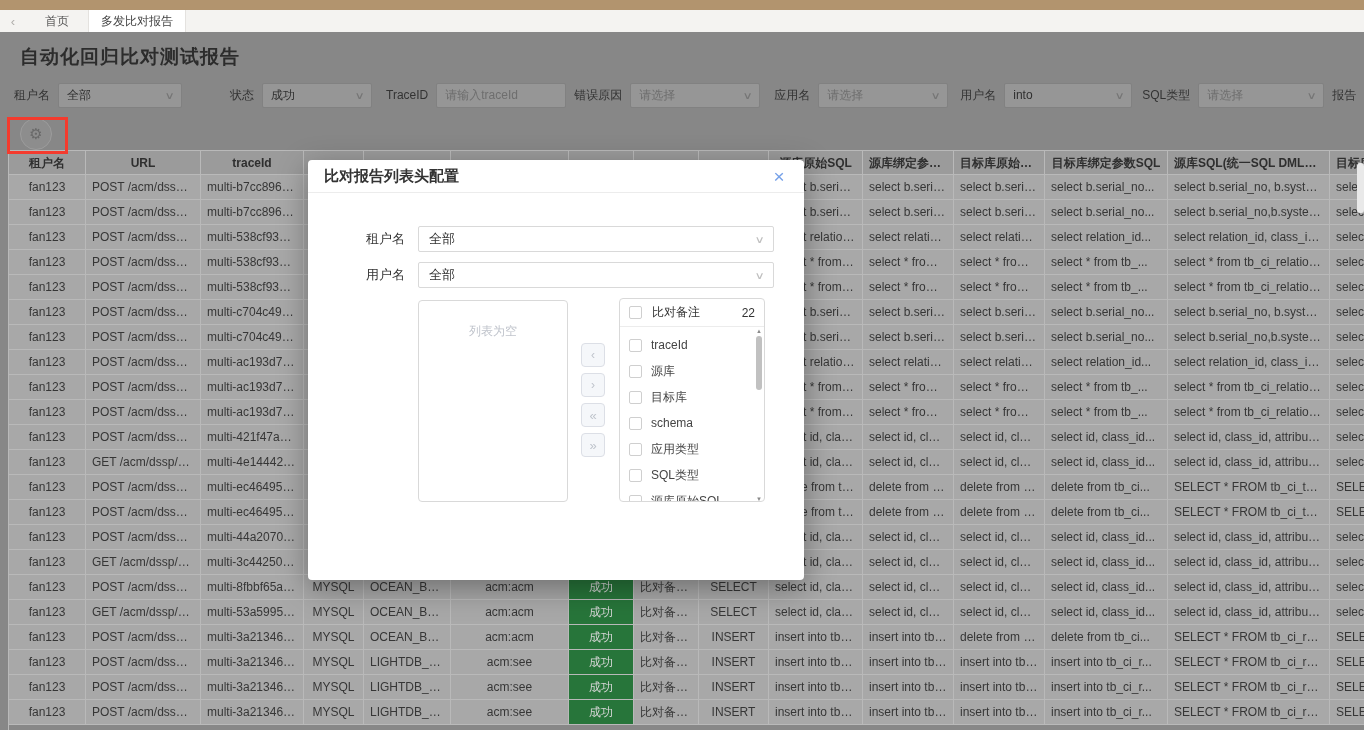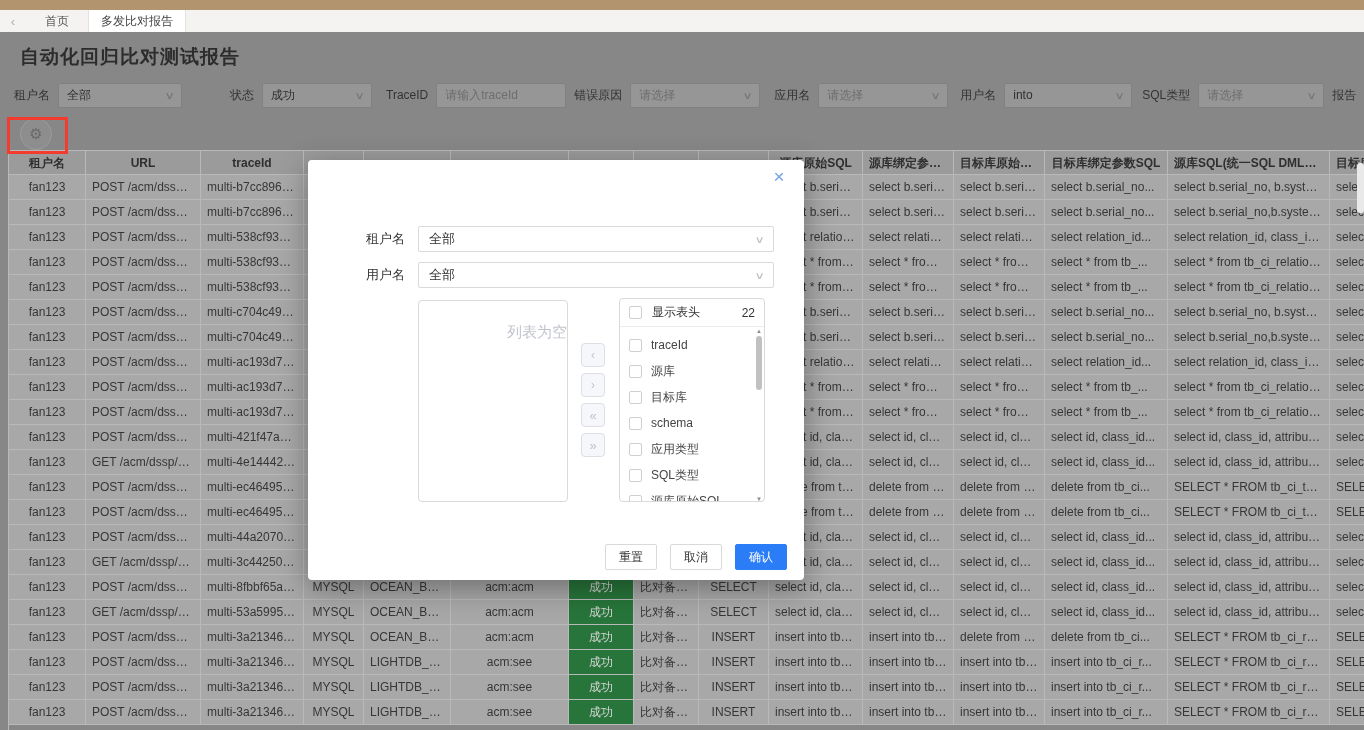--- a/index.html
+++ b/index.html
@@ -55,21 +55,21 @@
   .mrow-1 { top:66px; } .mrow-2 { top:102px; }
   .mrow-1 .mlabel, .mrow-2 .mlabel { left:37px; }
 
   .tpanel { position:absolute; border:1px solid #d9d9d9; border-radius:4px; background:#fff; overflow:hidden; }
   .tpanel.left  { left:110px; top:140px; width:150px; height:202px; }
   .tpanel.right { left:311px; top:138px; width:146px; height:204px; }
   .tpanel-header { height:28px; border-bottom:1px solid #ececec; display:flex; align-items:center; padding:0 9px; font-size:12px; color:#333; }
   .tpanel-header .ttitle { margin-left:10px; }
   .tpanel-header .tcount { margin-left:auto; color:#333; }
   .checkbox { width:13px; height:13px; border:1px solid #cfcfcf; border-radius:2px; background:#fff; flex:none; }
-  .tpanel-empty { text-align:right; color:#c0c4cc; font-size:15px; padding-top:22px; }
+  .tpanel-empty { text-align:center; color:#c0c4cc; font-size:12px; padding-top:22px; }
   .tlist { position:relative; height:176px; overflow:hidden; padding-top:5px; }
   .titem { display:flex; align-items:center; height:26px; padding:0 9px; font-size:12px; color:#444; }
   .titem span { margin-left:9px; white-space:nowrap; }
   .tscroll { position:absolute; right:1px; top:0; width:8px; height:176px; }
   .tscroll .arr { position:absolute; left:0; width:8px; font-size:6px; color:#8a8a8a; text-align:center; }
   .tscroll .arr.up { top:1px; } .tscroll .arr.dn { bottom:1px; }
   .tscroll .thumb { position:absolute; left:1px; top:9px; width:6px; height:54px; background:#c1c1c1; border-radius:3px; }
 
   .tbtns { position:absolute; left:273px; top:183px; width:24px; }
   .tbtn { width:24px; height:24px; margin-bottom:6px; border:1px solid #dcdfe6; border-radius:4px; background:#f5f7fa; color:#bfc4cc; font-size:12px; display:flex; align-items:center; justify-content:center; }
@@ -543,20 +543,23 @@
         <div class="tcell" style="width: 162px;">SELECT * FROM tb_ci_relations...</div>
         <div class="tcell" style="width: 120px;">SELECT * FROM tb_ci_relations...</div>
       </div>
     </div>
 </div>
 
 <div class="edge-thumb"></div>
 <div class="annotation-box"></div>
 
 <div class="modal">
+  <div class="modal-header">
+    <span class="modal-title">比对报告列表头配置</span>
+  </div>
   <div class="modal-close">×</div>
 
   <div class="mform-row mrow-1">
     <span class="mlabel">租户名</span>
     <div class="mselect">
       <span>全部</span>
       <span class="chev">∨</span>
     </div>
   </div>
   <div class="mform-row mrow-2">
@@ -574,21 +577,21 @@
   <div class="tbtns">
     <div class="tbtn">‹</div>
     <div class="tbtn">›</div>
     <div class="tbtn dbl">«</div>
     <div class="tbtn dbl">»</div>
   </div>
 
   <div class="tpanel right">
     <div class="tpanel-header">
       <div class="checkbox"></div>
-      <span class="ttitle">显示表头</span>
+      <span class="ttitle">比对备注</span>
       <span class="tcount">22</span>
     </div>
     <div class="tlist" id="shown-list">
       <div class="titem">
           <div class="checkbox"></div>
           <span>traceId</span>
         </div>
         <div class="titem">
           <div class="checkbox"></div>
           <span>源库</span>
@@ -614,18 +617,13 @@
           <span>源库原始SQL</span>
         </div>
         <div class="tscroll">
         <div class="arr up">▲</div>
         <div class="thumb"></div>
         <div class="arr dn">▼</div>
       </div>
     </div>
   </div>
 
-  <div class="modal-footer">
-    <div class="mbtn">重置</div>
-    <div class="mbtn">取消</div>
-    <div class="mbtn primary">确认</div>
-  </div>
 </div>
 
 </body></html>

